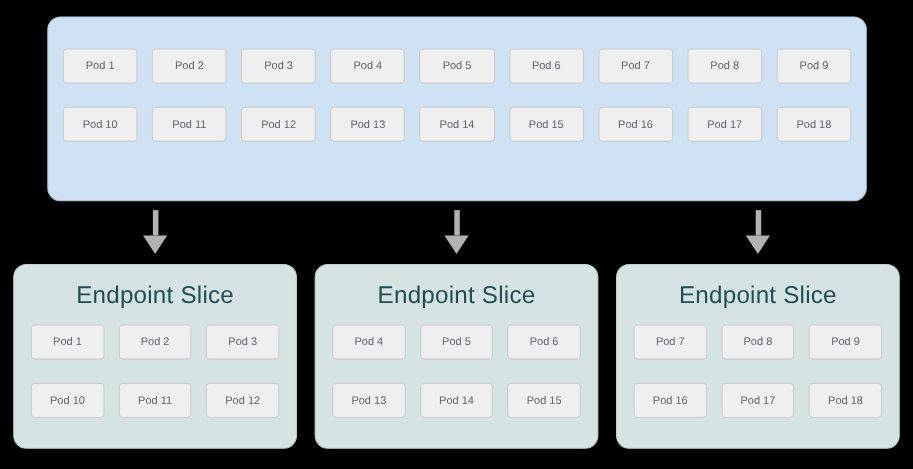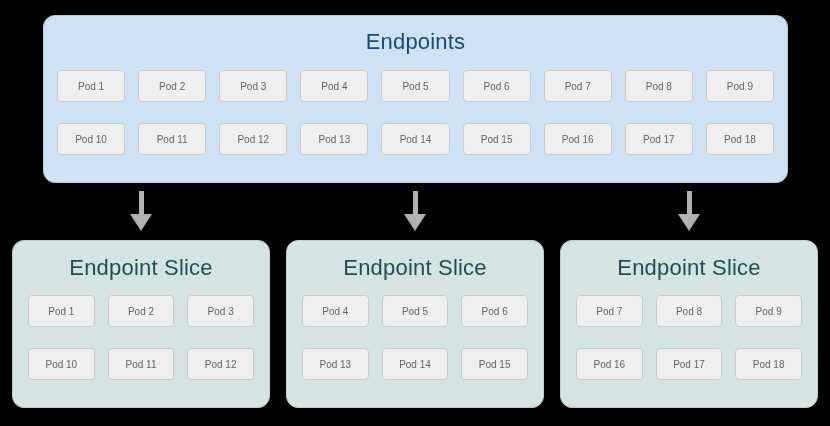--- a/index.html
+++ b/index.html
@@ -76,21 +76,20 @@
     display:grid;grid-template-columns:repeat(3,1fr);
     column-gap:13px;row-gap:21px;
   }
 </style>
 </head>
 <body>
 
 <div class="stage">
 
   <div class="endpoints-box">
-    <div class="endpoints-title">Endpoints</div>
     <div class="pod-grid-9">
 
     <div class="pod">Pod 1</div>
         <div class="pod">Pod 2</div>
         <div class="pod">Pod 3</div>
         <div class="pod">Pod 4</div>
         <div class="pod">Pod 5</div>
         <div class="pod">Pod 6</div>
         <div class="pod">Pod 7</div>
         <div class="pod">Pod 8</div>

